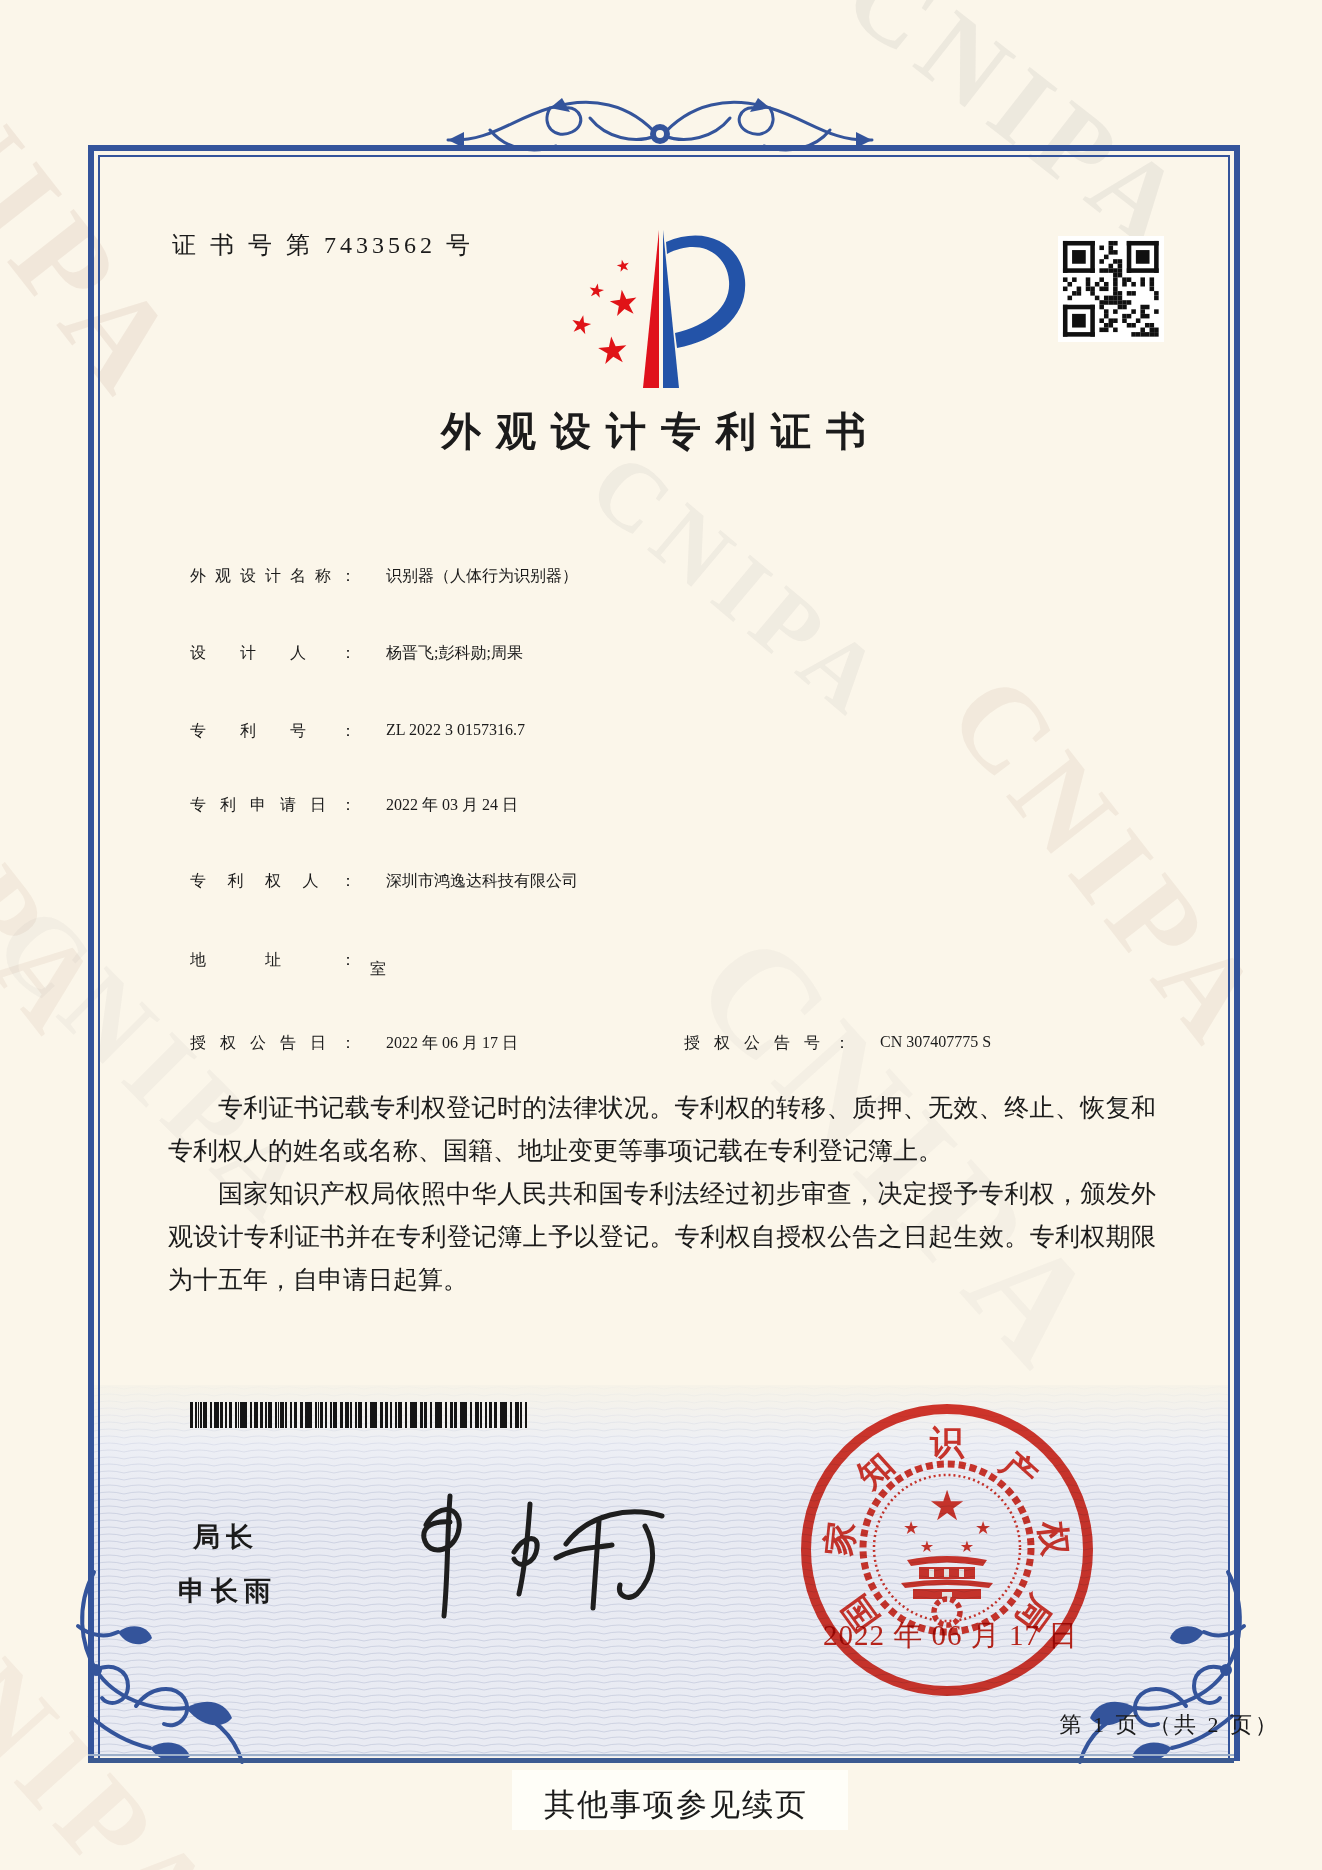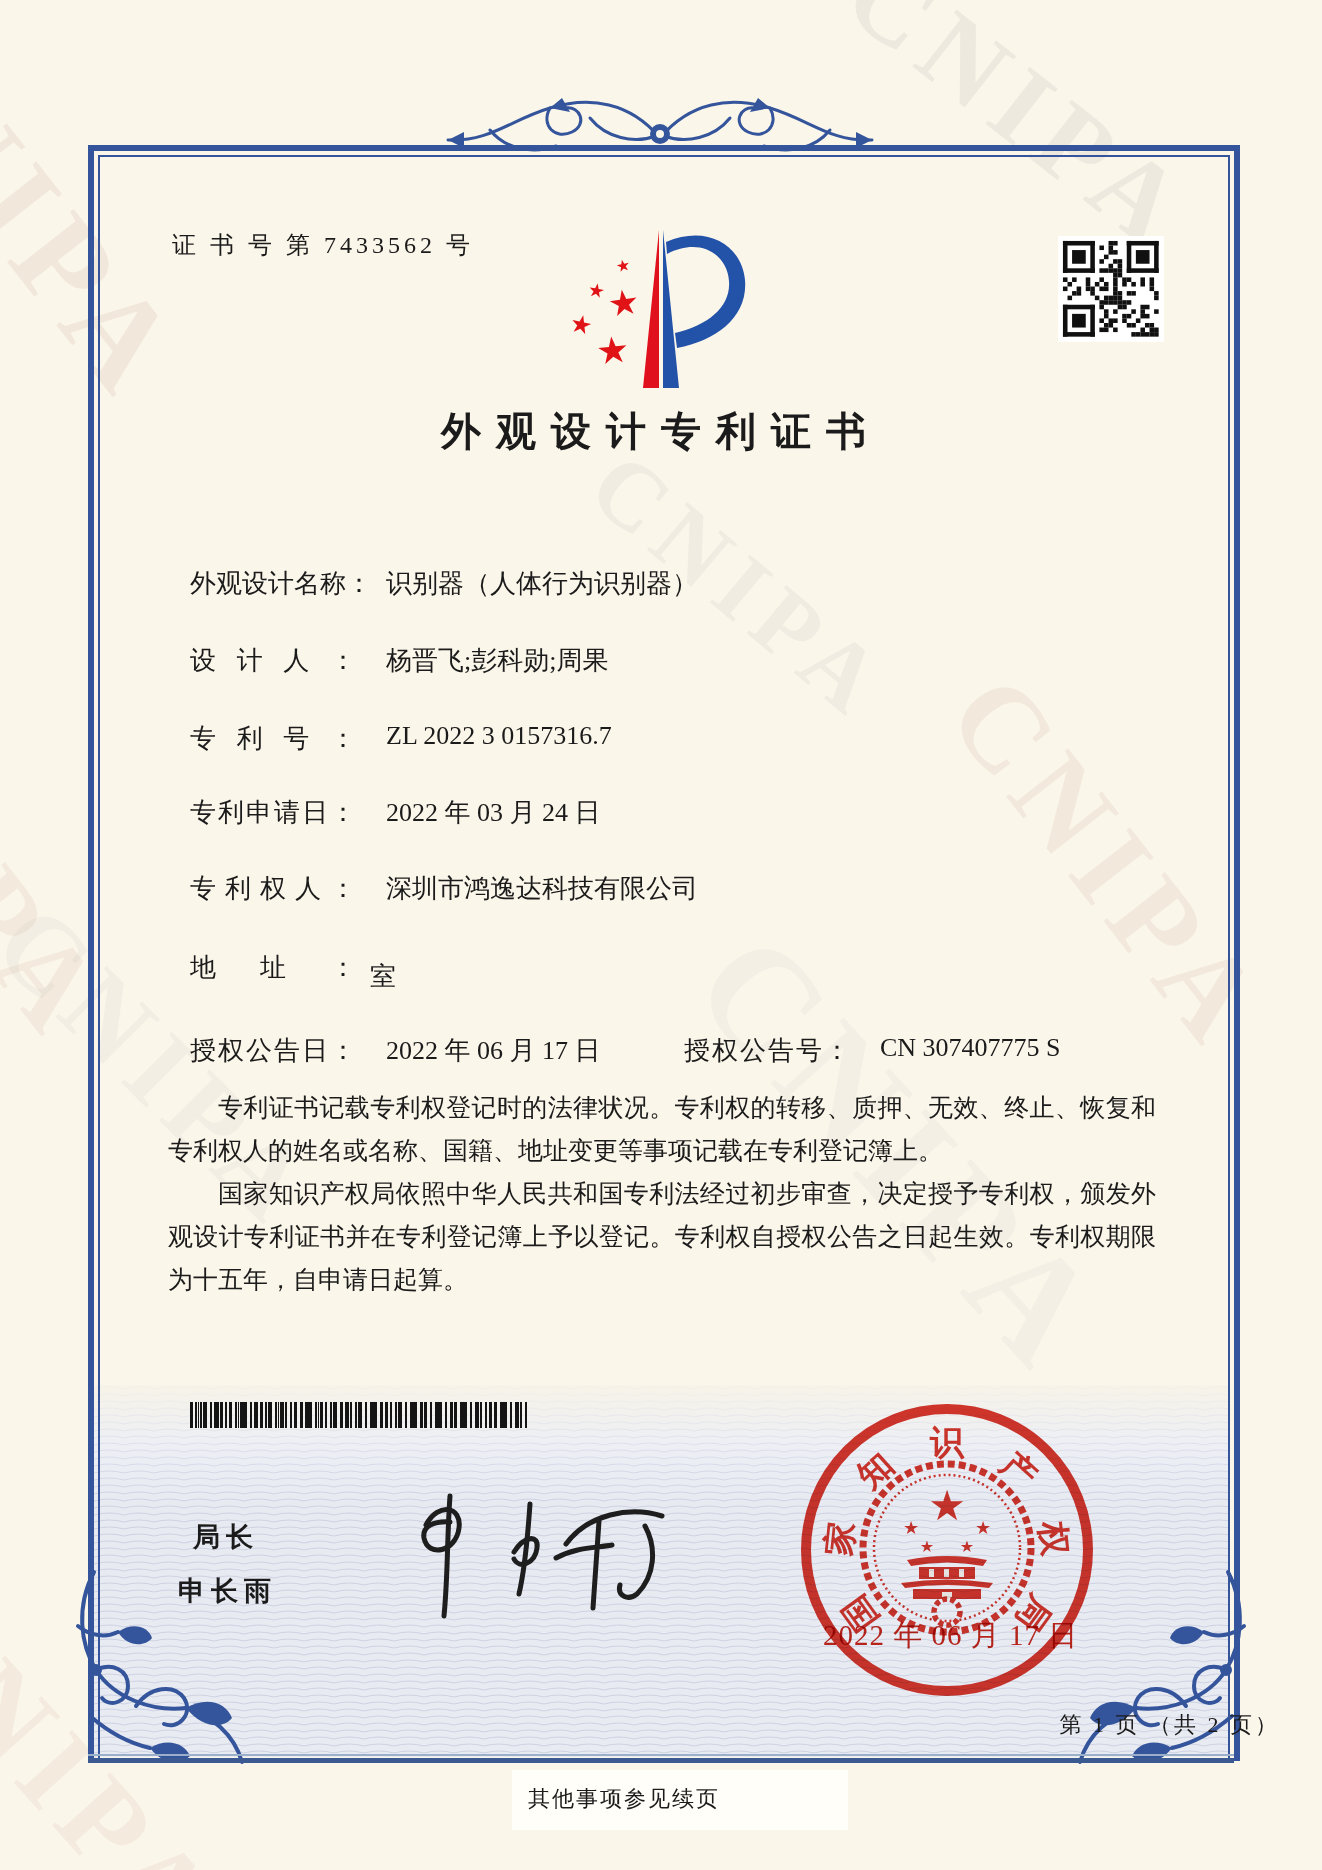--- a/index.html
+++ b/index.html
@@ -19,21 +19,21 @@
   
   #band{position:absolute;left:94px;top:1385px;width:1134px;height:372px;z-index:0;
         background:linear-gradient(180deg,#f7f3e8 0,#edeff5 60px,#e8eaf2 120px,#e9ebf3 100%)}
   
   #certno{position:absolute;left:172px;top:229px;font-size:24px;letter-spacing:4px;z-index:4}
   #qr{position:absolute;left:1058px;top:236px;width:106px;height:106px;background:#fff;z-index:4}
   .logo-star{position:absolute;color:#e01317;z-index:4;line-height:1}
   #title{position:absolute;left:0;top:404px;width:1322px;text-align:center;
          font-weight:bold;font-size:40px;letter-spacing:15px;z-index:4}
   
-  .frow{position:absolute;left:190px;display:flex;font-size:26px;z-index:4;white-space:nowrap}
+  .frow{position:absolute;left:190px;display:flex;font-size:16px;z-index:4;white-space:nowrap}
   .flabel{width:166px;flex:none;text-align:justify;text-align-last:justify}
   .fval{margin-left:30px}
   .fval2{margin-left:14px}
   
   #bodytext{position:absolute;left:168px;top:1086px;width:988px;font-size:25px;
             line-height:43px;text-align:justify;z-index:4}
   #bodytext p{margin:0;text-indent:2em}
   
   #barcode{position:absolute;left:190px;top:1402px;width:337px;height:26px;z-index:4;
     background:
@@ -48,21 +48,21 @@
   
   #seal{position:absolute;left:795px;top:1398px;width:304px;height:304px;z-index:5;mix-blend-mode:multiply}
   #seal-date{position:absolute;left:823px;top:1616px;width:248px;text-align:center;color:#c7271c;
        font-size:29px;letter-spacing:1px;z-index:6;mix-blend-mode:multiply;white-space:nowrap}
   
   #pageinfo{position:absolute;left:0;top:1710px;width:1280px;text-align:right;font-size:22px;
        letter-spacing:3px;z-index:4}
   #dline{position:absolute;left:88px;top:1754px;width:1146px;height:10px;z-index:3;
        background:linear-gradient(180deg,#9cafc9 0 2px,rgba(0,0,0,0) 2px 4px,#3b5a91 4px 9px,rgba(0,0,0,0) 9px)}
   #contnote-band{position:absolute;left:512px;top:1770px;width:336px;height:60px;background:#fffef8;z-index:3}
-  #contnote{position:absolute;left:16px;top:14px;font-size:22px;letter-spacing:2px;white-space:nowrap}
+  #contnote{position:absolute;left:32px;top:14px;font-size:31px;letter-spacing:2px;white-space:nowrap}
   svg{display:block}
 </style>
 </head>
 <body>
 
 <div id="band">
   <svg id="waves" width="1134" height="372" viewBox="0 0 1134 372">
       <path d="M0 4 q15 -4 30 0 q15 -4 30 0 q15 -4 30 0 q15 -4 30 0 q15 -4 30 0 q15 -4 30 0 q15 -4 30 0 q15 -4 30 0 q15 -4 30 0 q15 -4 30 0 q15 -4 30 0 q15 -4 30 0 q15 -4 30 0 q15 -4 30 0 q15 -4 30 0 q15 -4 30 0 q15 -4 30 0 q15 -4 30 0 q15 -4 30 0 q15 -4 30 0 q15 -4 30 0 q15 -4 30 0 q15 -4 30 0 q15 -4 30 0 q15 -4 30 0 q15 -4 30 0 q15 -4 30 0 q15 -4 30 0 q15 -4 30 0 q15 -4 30 0 q15 -4 30 0 q15 -4 30 0 q15 -4 30 0 q15 -4 30 0 q15 -4 30 0 q15 -4 30 0 q15 -4 30 0 q15 -4 30 0" fill="none" stroke="#b6bdd4" stroke-width="1" stroke-opacity="0.05"></path>
       <path d="M0 11 q15 -4 30 0 q15 -4 30 0 q15 -4 30 0 q15 -4 30 0 q15 -4 30 0 q15 -4 30 0 q15 -4 30 0 q15 -4 30 0 q15 -4 30 0 q15 -4 30 0 q15 -4 30 0 q15 -4 30 0 q15 -4 30 0 q15 -4 30 0 q15 -4 30 0 q15 -4 30 0 q15 -4 30 0 q15 -4 30 0 q15 -4 30 0 q15 -4 30 0 q15 -4 30 0 q15 -4 30 0 q15 -4 30 0 q15 -4 30 0 q15 -4 30 0 q15 -4 30 0 q15 -4 30 0 q15 -4 30 0 q15 -4 30 0 q15 -4 30 0 q15 -4 30 0 q15 -4 30 0 q15 -4 30 0 q15 -4 30 0 q15 -4 30 0 q15 -4 30 0 q15 -4 30 0 q15 -4 30 0" fill="none" stroke="#b6bdd4" stroke-width="1" stroke-opacity="0.08"></path>
       <path d="M0 18 q15 -4 30 0 q15 -4 30 0 q15 -4 30 0 q15 -4 30 0 q15 -4 30 0 q15 -4 30 0 q15 -4 30 0 q15 -4 30 0 q15 -4 30 0 q15 -4 30 0 q15 -4 30 0 q15 -4 30 0 q15 -4 30 0 q15 -4 30 0 q15 -4 30 0 q15 -4 30 0 q15 -4 30 0 q15 -4 30 0 q15 -4 30 0 q15 -4 30 0 q15 -4 30 0 q15 -4 30 0 q15 -4 30 0 q15 -4 30 0 q15 -4 30 0 q15 -4 30 0 q15 -4 30 0 q15 -4 30 0 q15 -4 30 0 q15 -4 30 0 q15 -4 30 0 q15 -4 30 0 q15 -4 30 0 q15 -4 30 0 q15 -4 30 0 q15 -4 30 0 q15 -4 30 0 q15 -4 30 0" fill="none" stroke="#b6bdd4" stroke-width="1" stroke-opacity="0.11"></path>

